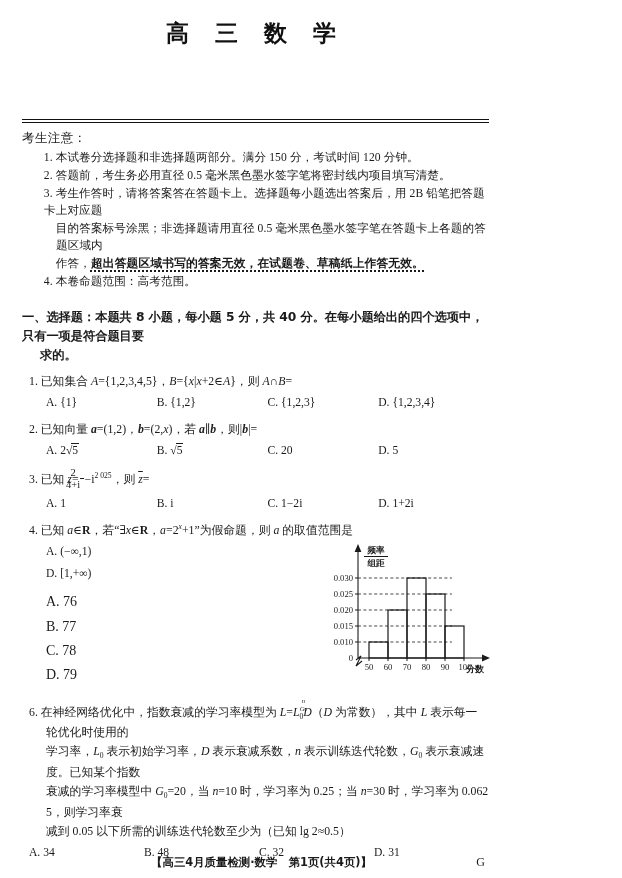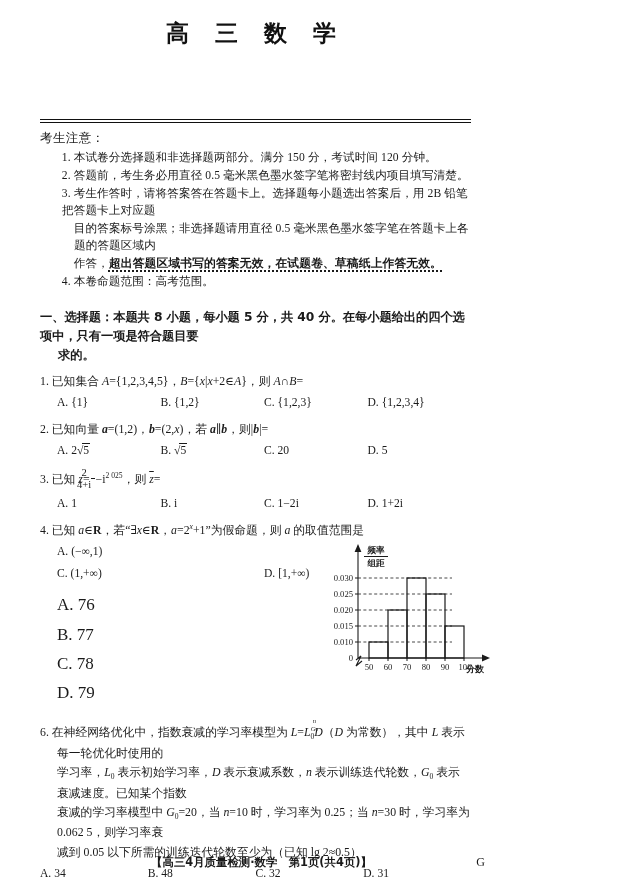--- a/index.html
+++ b/index.html
@@ -13,21 +13,21 @@
     font-family: "Liberation Serif", "DejaVu Serif", serif;
     color: #1a1a1a;
     position: relative;
     overflow: hidden;
   }
   .page {
     width: 511px;
     height: 878px;
     position: relative;
     box-sizing: border-box;
-    padding: 0 40px;
+    padding: 0 22px;
   }
   
   .paper-title {
     text-align: center;
     font-size: 23px;
     font-weight: bold;
     letter-spacing: 9px;
     padding-top: 18px;
     font-family: "DejaVu Serif", "Liberation Serif", serif;
     color: #111;
@@ -87,20 +87,21 @@
   .section-head .second {
     display: block;
     padding-left: 18px;
   }
   
   .question {
     margin-top: 7px;
     font-size: 11.8px;
     line-height: 1.62;
     position: relative;
+    margin-left: 7px;
   }
   .q-stem {
     padding-left: 17px;
     text-indent: -17px;
   }
   .q-stem .wrap {
     display: block;
     text-indent: 0;
     padding-left: 0;
   }
@@ -114,21 +115,21 @@
     font-size: 11.6px;
   }
   .opts.two > div {
     width: 50%;
   }
   .opts-stack {
     padding-left: 17px;
     margin-top: 1px;
   }
   .opts-stack > div {
-    font-size: 17px;
+    font-size: 14px;
     line-height: 1.72;
   }
   
   .it { font-style: italic; font-family: "Liberation Serif", serif; }
   .bi { font-style: italic; font-weight: bold; font-family: "Liberation Serif", serif; }
   .ro { font-style: normal; }
   .frac {
     display: inline-block;
     vertical-align: middle;
     text-align: center;
@@ -256,21 +257,20 @@
 
   <div class="question">
     <div class="q-stem">
       <span>4.</span>
       已知 <span class="it">a</span>∈<strong>R</strong>，若“∃<span class="it">x</span>∈<strong>R</strong>，<span class="it">a</span>=2<span class="sup"><span class="it">x</span></span>+1”为假命题，则 <span class="it">a</span> 的取值范围是
     </div>
     <div class="opts two">
       <div>A. (−∞,1)</div>
     </div>
     <div class="opts two">
-      <div>C. (1,+∞)</div>
       <div>D. [1,+∞)</div>
     </div>
   </div>
 
   <div class="question" style="width:405px;">
     <div class="opts-stack">
       <div>A. 76</div>
       <div>B. 77</div>
       <div>C. 78</div>
       <div>D. 79</div>

